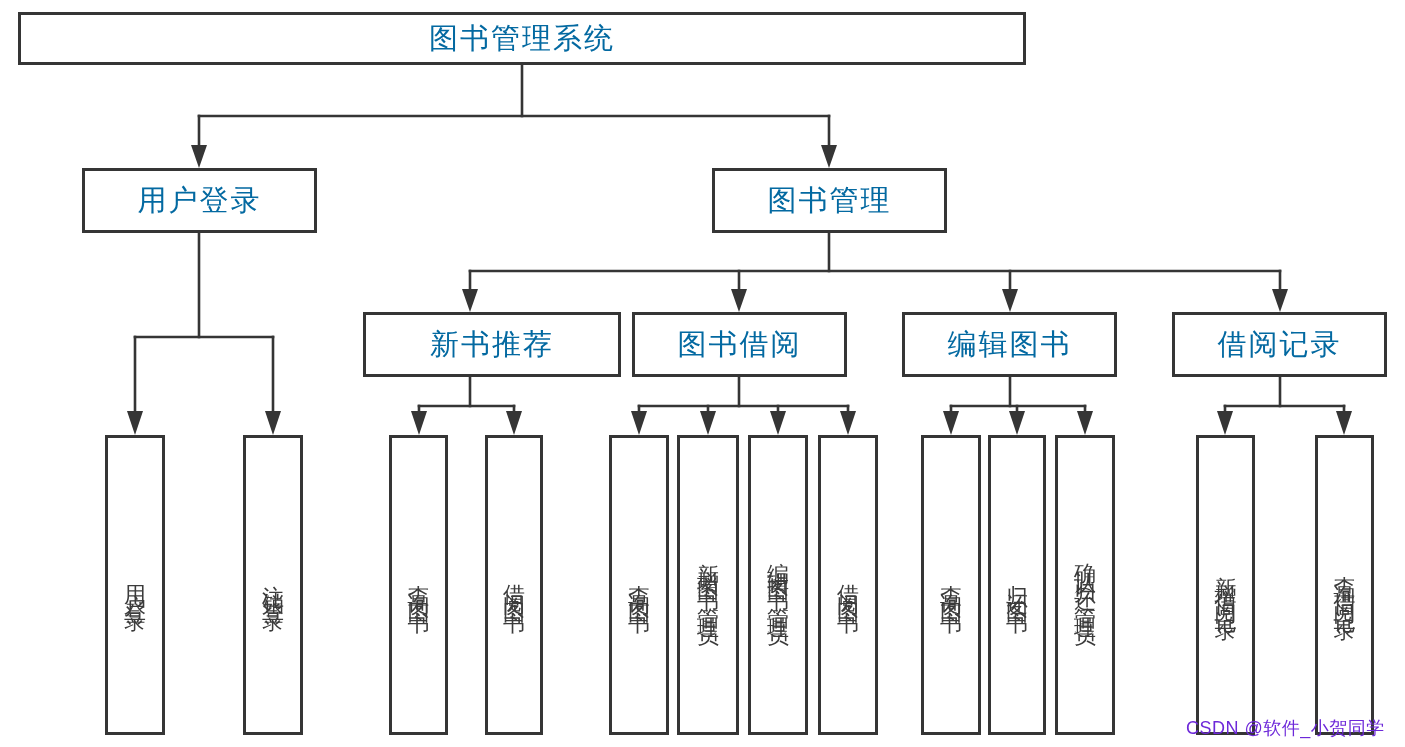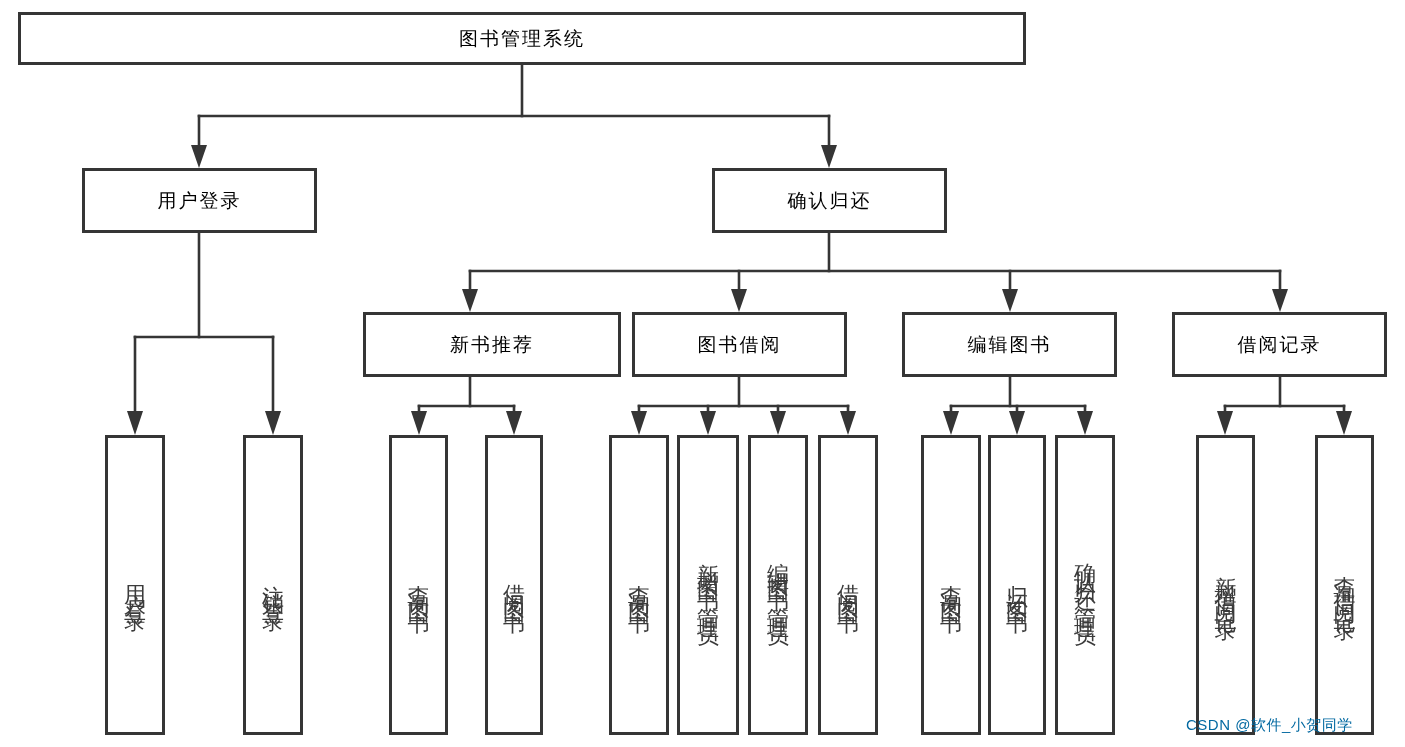--- a/index.html
+++ b/index.html
@@ -22,40 +22,40 @@
     box-sizing: border-box;
     background: #ffffff;
     border: 3px solid #353535;
     color: #3b3b3b;
     display: flex;
     align-items: center;
     justify-content: center;
     z-index: 1;
   }
   .ht {
-    font-size: 19px;
+    font-size: 29px;
     letter-spacing: 2px;
     white-space: nowrap;
-    color: #000000;
+    color: #0369a1;
   }
   .vt {
     writing-mode: vertical-rl;
     text-orientation: mixed;
     font-size: 22px;
     letter-spacing: 9px;
     line-height: 1;
     white-space: nowrap;
     color: #3b3b3b;
   }
   #watermark {
     position: absolute;
     left: 1186px;
     top: 716px;
-    font-size: 15px;
-    color: #0369a1;
+    font-size: 18px;
+    color: #6d28d9;
     white-space: nowrap;
     z-index: 3;
     letter-spacing: 0.5px;
   }
   line { stroke: #353535; stroke-width: 2.6; stroke-linecap: square; }
   polygon { fill: #353535; }
 </style>
 </head>
 <body>
 
@@ -138,21 +138,21 @@
   </svg>
 
   <div class="box" style="left:18px; top:12px; width:1008px; height:53px;">
     <span class="ht">图书管理系统</span>
   </div>
 
   <div class="box" style="left:82px; top:168px; width:235px; height:65px;">
     <span class="ht">用户登录</span>
   </div>
   <div class="box" style="left:712px; top:168px; width:235px; height:65px;">
-    <span class="ht">确认归还</span>
+    <span class="ht">图书管理</span>
   </div>
 
   <div class="box" style="left:363px; top:312px; width:258px; height:65px;">
     <span class="ht">新书推荐</span>
   </div>
   <div class="box" style="left:632px; top:312px; width:215px; height:65px;">
     <span class="ht">图书借阅</span>
   </div>
   <div class="box" style="left:902px; top:312px; width:215px; height:65px;">
     <span class="ht">编辑图书</span>

